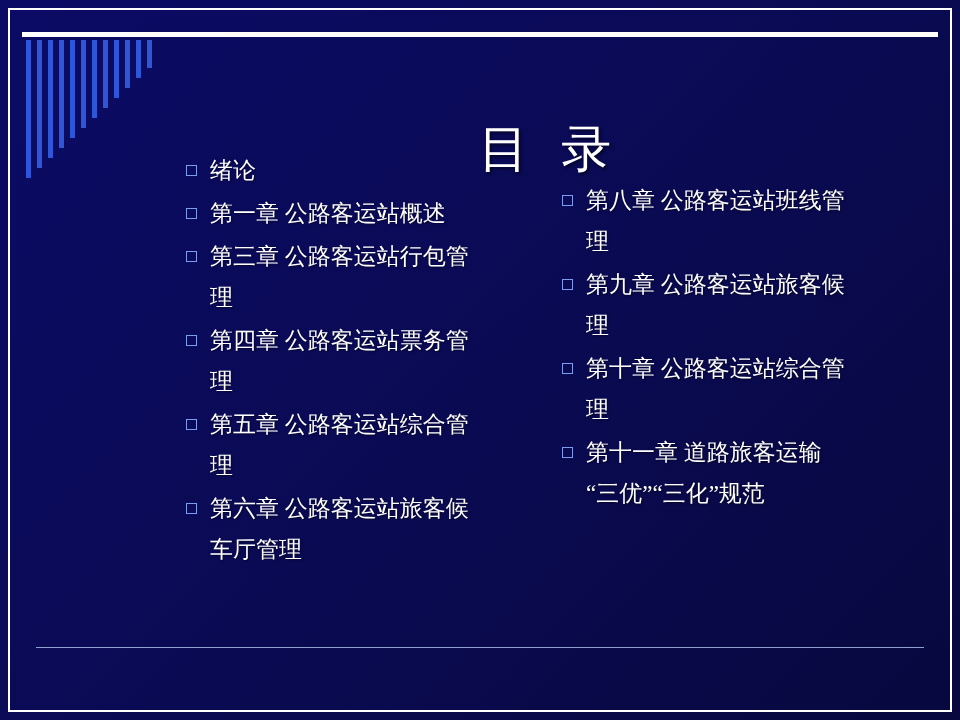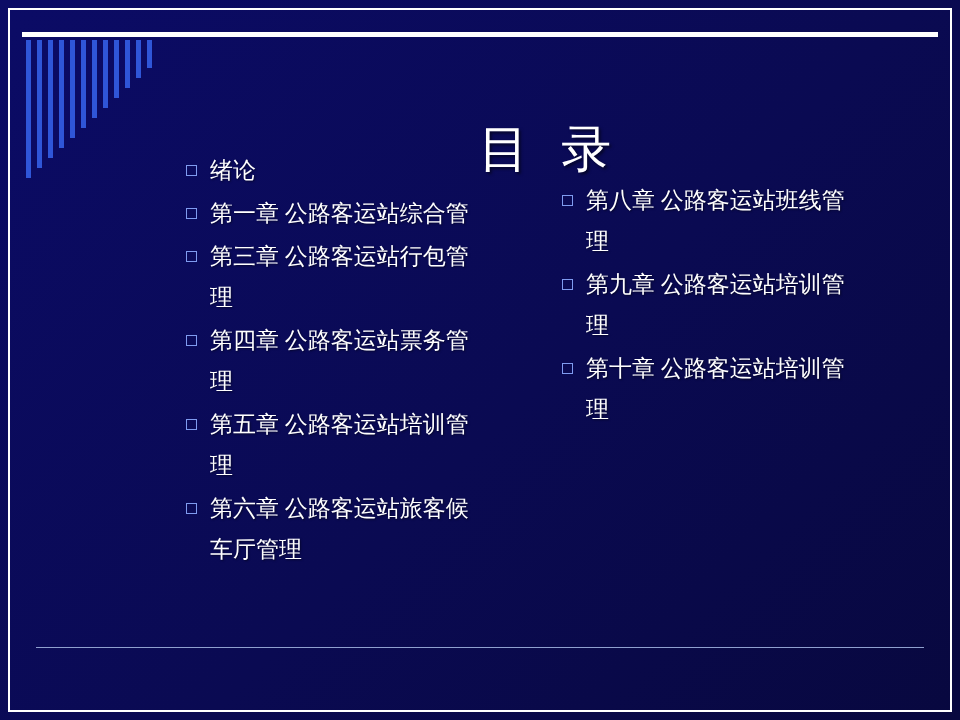--- a/index.html
+++ b/index.html
@@ -152,58 +152,63 @@
 
   <div class="columns">
 
     <div class="col col-left">
       <div class="item">
         <span class="bullet"></span>
         <span class="item-text">绪论</span>
       </div>
       <div class="item">
         <span class="bullet"></span>
-        <span class="item-text">第一章 公路客运站综合管</span>
+        <span class="item-text">第一章 公路客运站概述</span>
       </div>
       <div class="item">
         <span class="bullet"></span>
         <span class="item-text">第三章 公路客运站行包管
 理</span>
       </div>
       <div class="item">
         <span class="bullet"></span>
         <span class="item-text">第四章 公路客运站票务管
 理</span>
       </div>
       <div class="item">
         <span class="bullet"></span>
-        <span class="item-text">第五章 公路客运站培训管
+        <span class="item-text">第五章 公路客运站综合管
 理</span>
       </div>
       <div class="item">
         <span class="bullet"></span>
         <span class="item-text">第六章 公路客运站旅客候
 车厅管理</span>
       </div>
     </div>
 
     <div class="col col-right">
       <div class="item">
         <span class="bullet"></span>
         <span class="item-text">第八章 公路客运站班线管
 理</span>
       </div>
       <div class="item">
         <span class="bullet"></span>
-        <span class="item-text">第九章 公路客运站培训管
-理</span>
-      </div>
-      <div class="item">
-        <span class="bullet"></span>
-        <span class="item-text">第十章 公路客运站培训管
-理</span>
+        <span class="item-text">第九章 公路客运站旅客候
+理</span>
+      </div>
+      <div class="item">
+        <span class="bullet"></span>
+        <span class="item-text">第十章 公路客运站综合管
+理</span>
+      </div>
+      <div class="item">
+        <span class="bullet"></span>
+        <span class="item-text">第十一章 道路旅客运输
+“三优”“三化”规范</span>
       </div>
     </div>
 
   </div>
 
   <div class="bottom-rule"></div>
 </div>
 
 </body></html>

